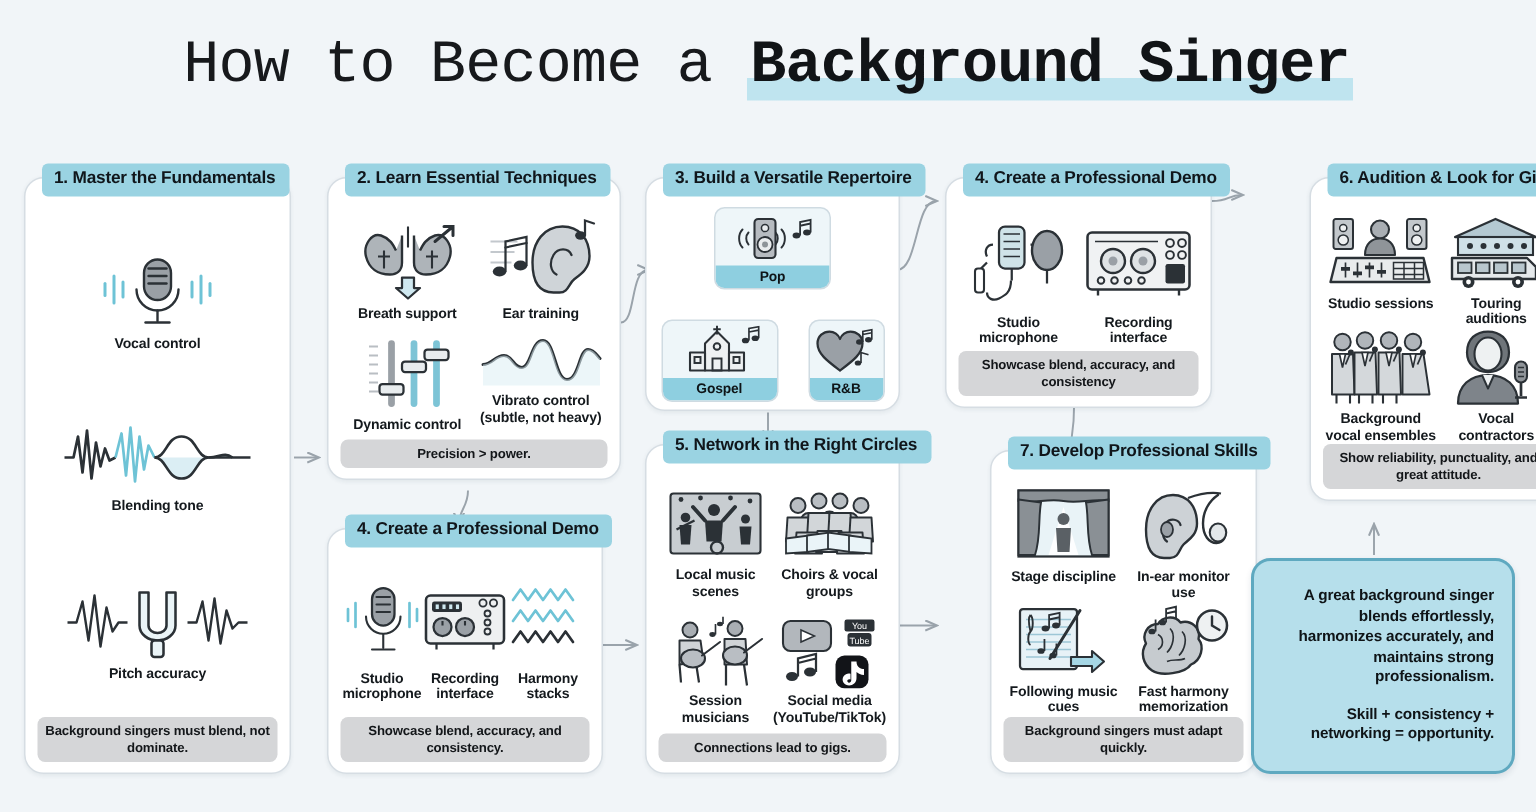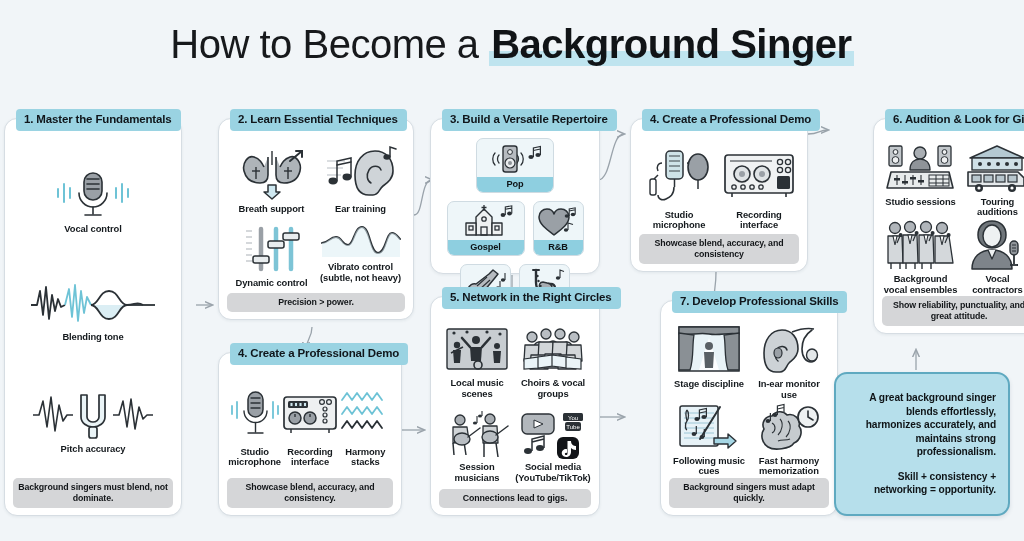--- a/index.html
+++ b/index.html
@@ -9,21 +9,21 @@
     font-family:"Liberation Sans", sans-serif;
     color:#14191d;
     overflow:hidden;
     position:relative;
   }
   #stage{position:relative;width:1024px;height:541px;}
 
   
   .title{
     position:absolute;left:0;top:22px;width:1024px;text-align:center;
-    font-size:40px;letter-spacing:-0.5px;white-space:nowrap;
+    font-size:40px;letter-spacing:-0.5px;white-space:nowrap;font-family:Liberation Mono, monospace;
   }
   .title .light{font-weight:400;color:#17191c;}
   .title .strong{
     font-weight:700;color:#111417;
     background:linear-gradient(to top,#bfe4ef 0%,#bfe4ef 34%,rgba(191,228,239,0) 34%);
     padding:0 2px;
   }
 
   
   .panel{
@@ -82,21 +82,21 @@
   .col-one .items{flex-direction:column;flex-wrap:nowrap;align-items:center;}
   .col-one .item{width:100%;}
 
   
   .two .item{width:49%;}
   .three .item{width:32%;}
 
   
   .genres{
     flex:1 1 auto;display:flex;flex-wrap:wrap;justify-content:center;
-    align-content:flex-start;gap:8px;padding-top:1px;
+    align-content:flex-start;gap:20px;padding-top:1px;
   }
   .gcard{
     background:#eef6f9;border:1.3px solid #cfdbe2;border-radius:7px;
     overflow:hidden;display:flex;flex-direction:column;align-items:center;
   }
   .gcard.wide{width:76px;}
   .gcard.narrow{width:49px;}
   .gcard .gart{flex:1 1 auto;display:flex;align-items:center;justify-content:center;padding:3px 0 1px;}
   .gcard .glbl{
     width:100%;background:#8ecfe0;color:#0e1417;font-weight:700;font-size:9.2px;
@@ -155,21 +155,21 @@
       <path d="M716,272 C716,288 714,288 714,299"></path>
 
       <path d="M600,417 L624,417"></path>
 
       <path d="M808,443 L830,443"></path>
 
       <path d="M916,370 L916,350"></path>
     </g>
   </svg>
 
-  <div class="panel col-one" style="left:4px;top:118px;width:178px;height:398px;">
+  <div class="panel col-one" style="left:16px;top:118px;width:178px;height:398px;">
     <div class="panel-title">1. Master the Fundamentals</div>
     <div class="panel-body">
       <div class="items">
 
         <div class="item">
           <svg class="icon" width="96" height="56" viewBox="0 0 96 56">
             <g stroke="#6ec3d6" stroke-width="2" stroke-linecap="round">
               <line x1="13" y1="24" x2="13" y2="32"></line>
                 <line x1="19" y1="19" x2="19" y2="37"></line>
               <line x1="25" y1="23" x2="25" y2="33"></line>

